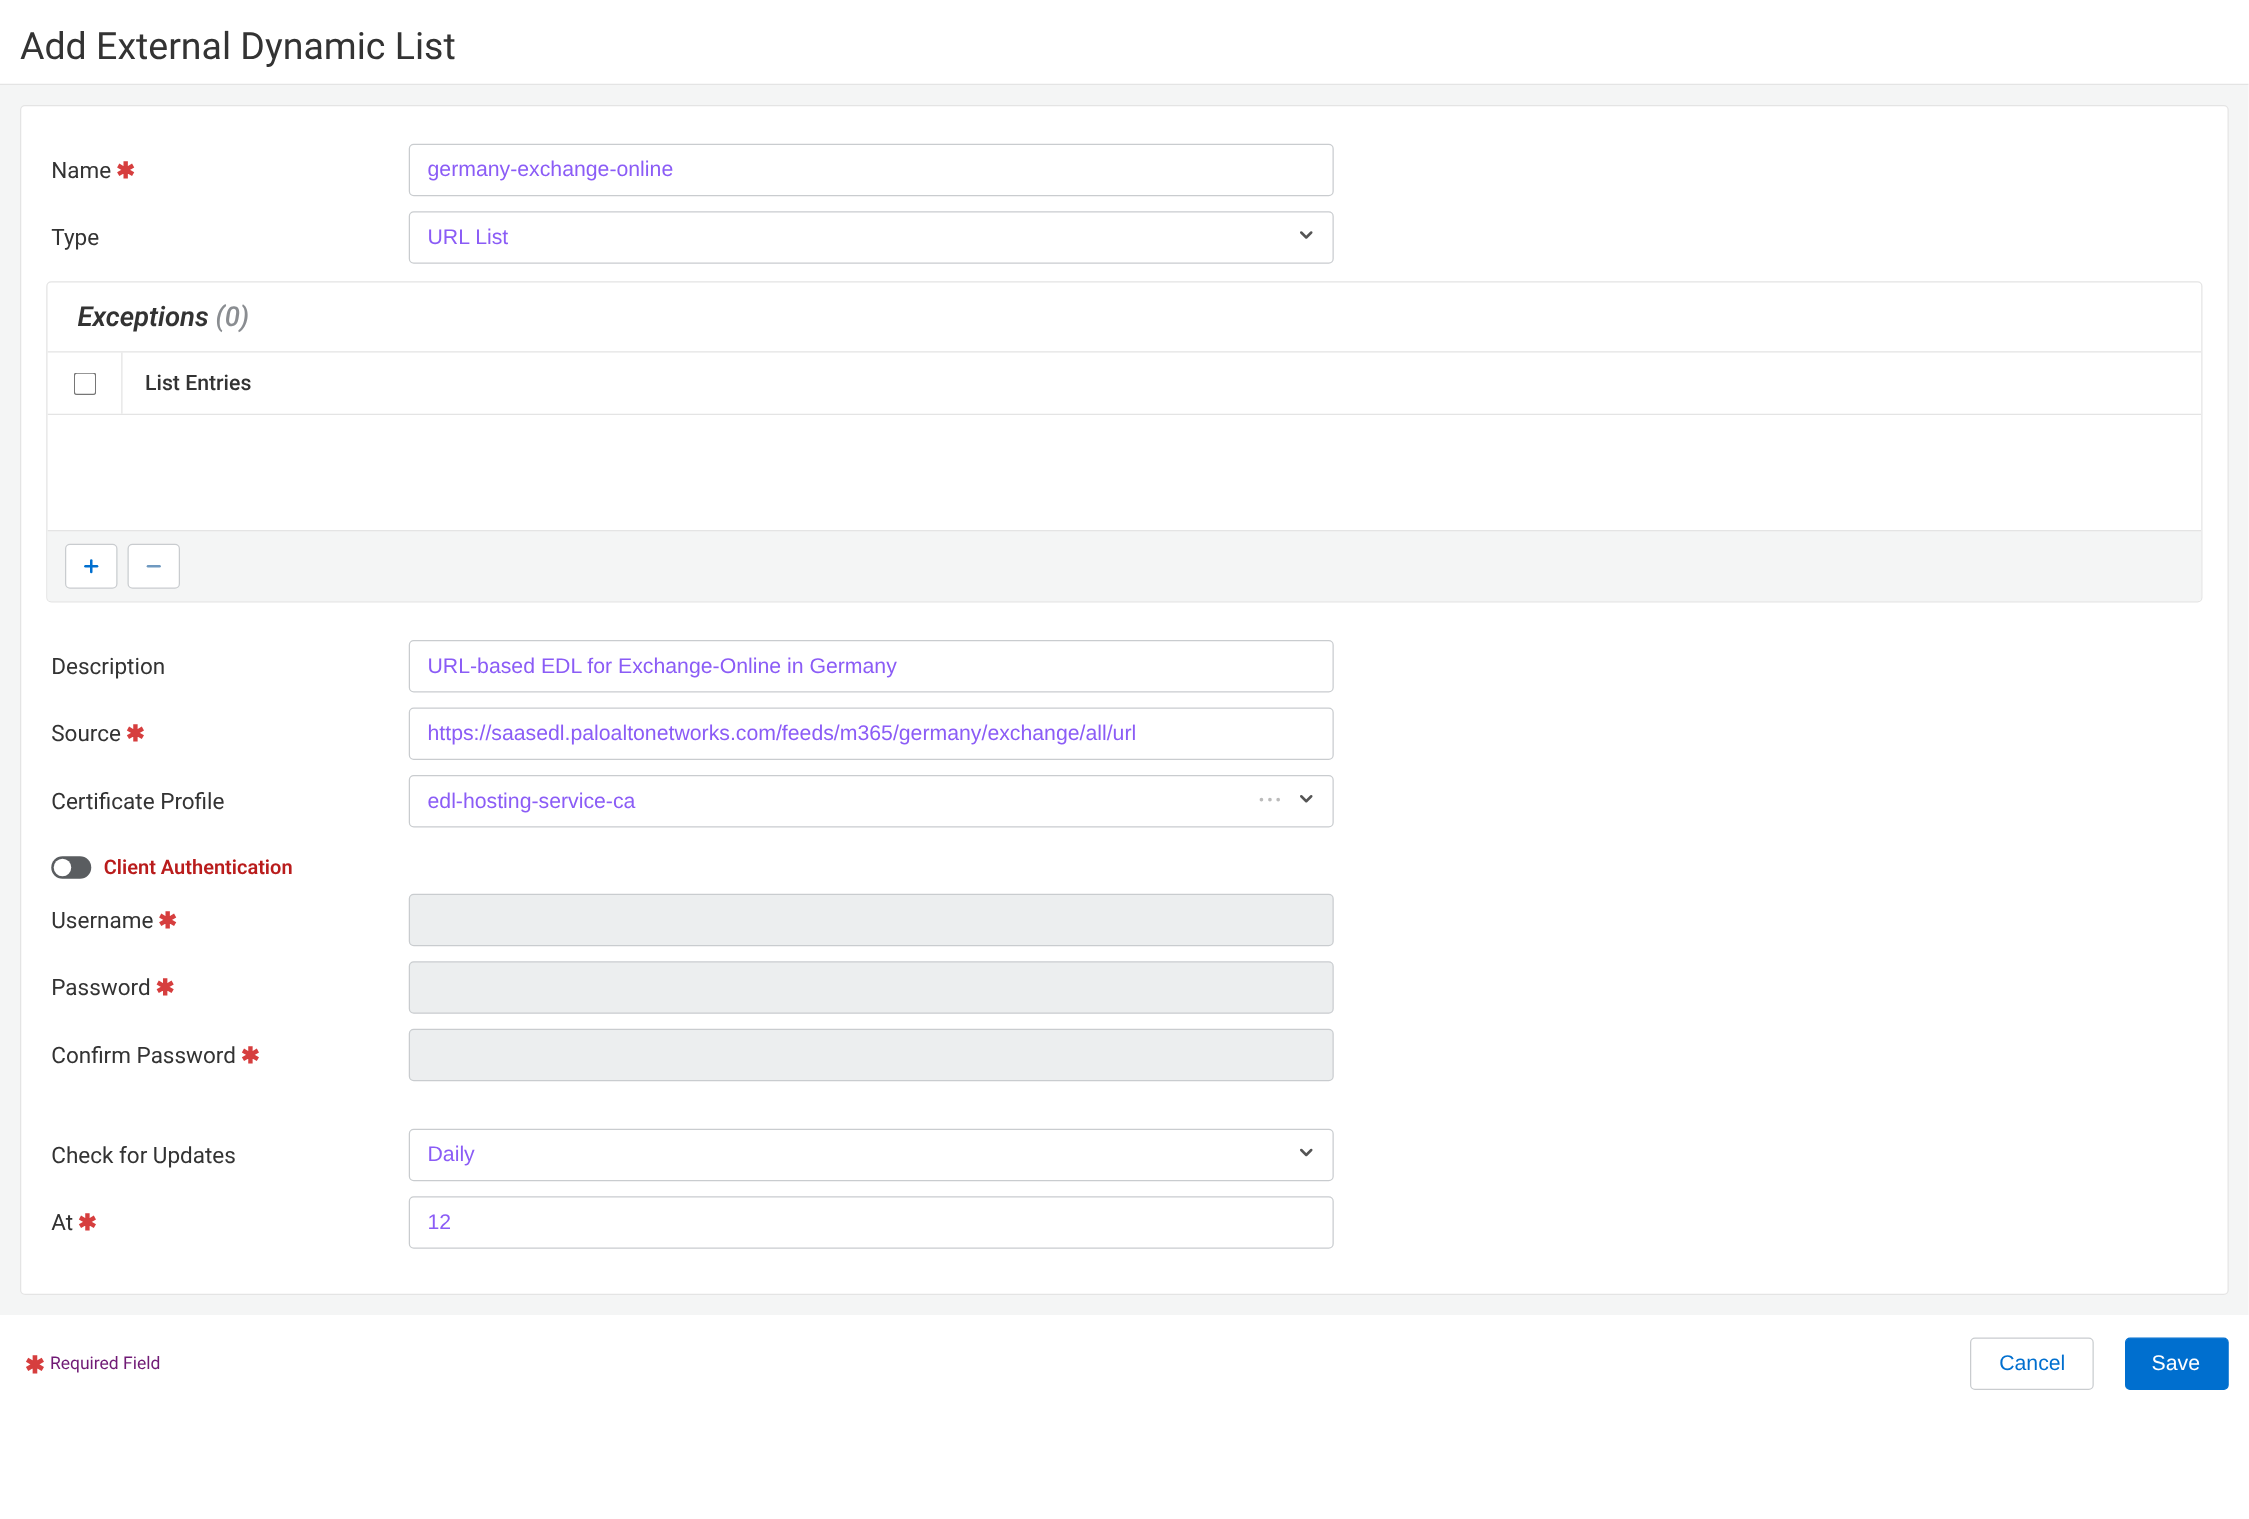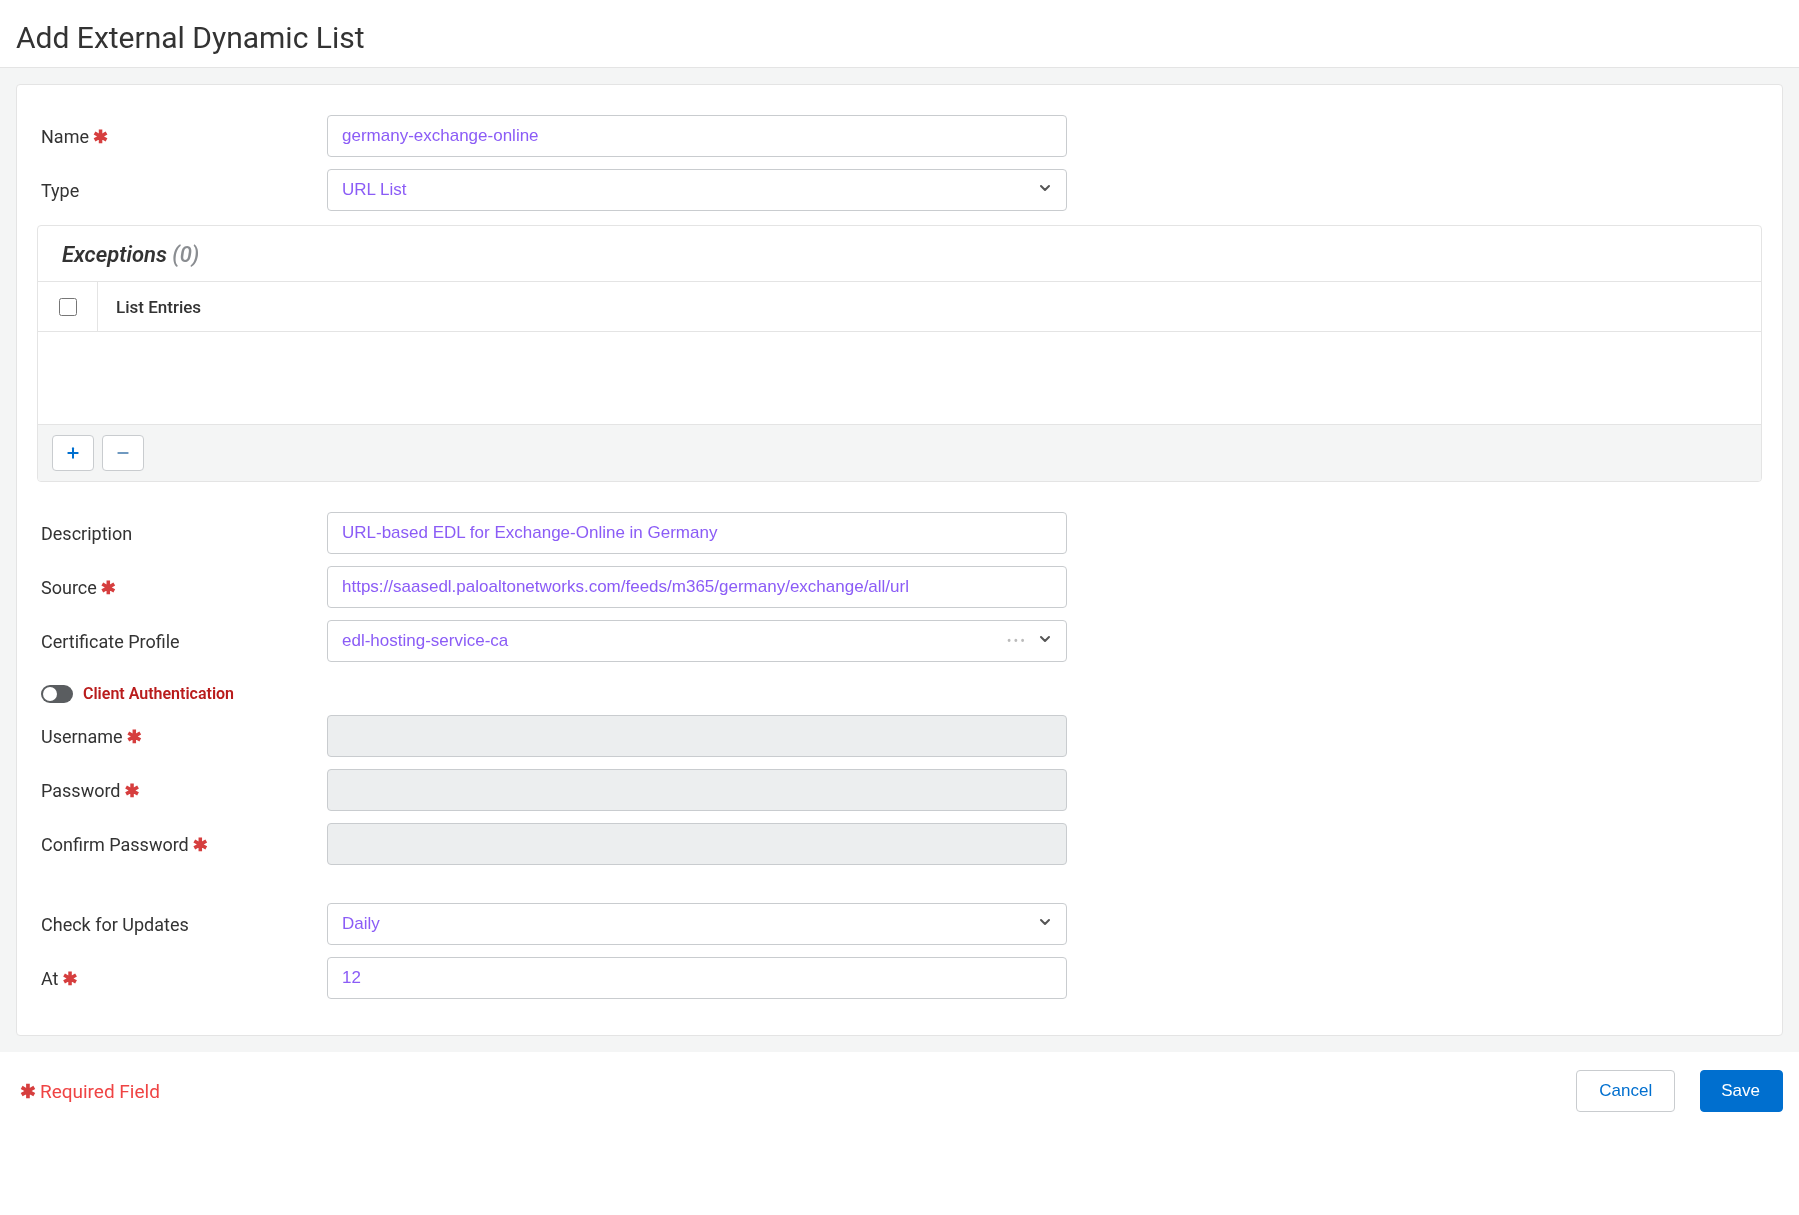--- a/index.html
+++ b/index.html
@@ -42,21 +42,21 @@
 
   .btn-row { display: flex; gap: 10px; margin: 6px 0 0 0; }
   .link-btn { background: #fff; border: 1px solid #c9cccf; border-radius: 4px; color: #006fcf; font-size: 16px; padding: 8px 14px; cursor: pointer; }
 
   .toggle-row { display: flex; align-items: center; gap: 10px; padding-left: 14px; margin: 22px 0 8px 0; }
   .toggle { position: relative; width: 32px; height: 18px; background: #5a5d60; border-radius: 10px; cursor: pointer; }
   .toggle::after { content: ""; position: absolute; left: 2px; top: 2px; width: 14px; height: 14px; background: #fff; border-radius: 50%; }
   .toggle-lbl { font-size: 16px; font-weight: 600; color: #b91c1c; }
 
   .footer { display: flex; align-items: center; padding: 18px 16px 0 16px; background: #fff; }
-  .req-note { color: #ef4444; font-size: 19px; }
+  .req-note { color: #701a75; font-size: 14px; }
   .spacer { flex: 1; }
   .btn { height: 42px; padding: 0 22px; border-radius: 4px; font-size: 17px; cursor: pointer; }
   .btn-cancel { background: #fff; border: 1px solid #c9cccf; color: #006fcf; margin-right: 25px; }
   .btn-save { background: #006fcf; border: 1px solid #006fcf; color: #fff; font-weight: 500; padding-left: 20px; }
 </style>
 </head>
 <body>
 
 <div class="page">
 

